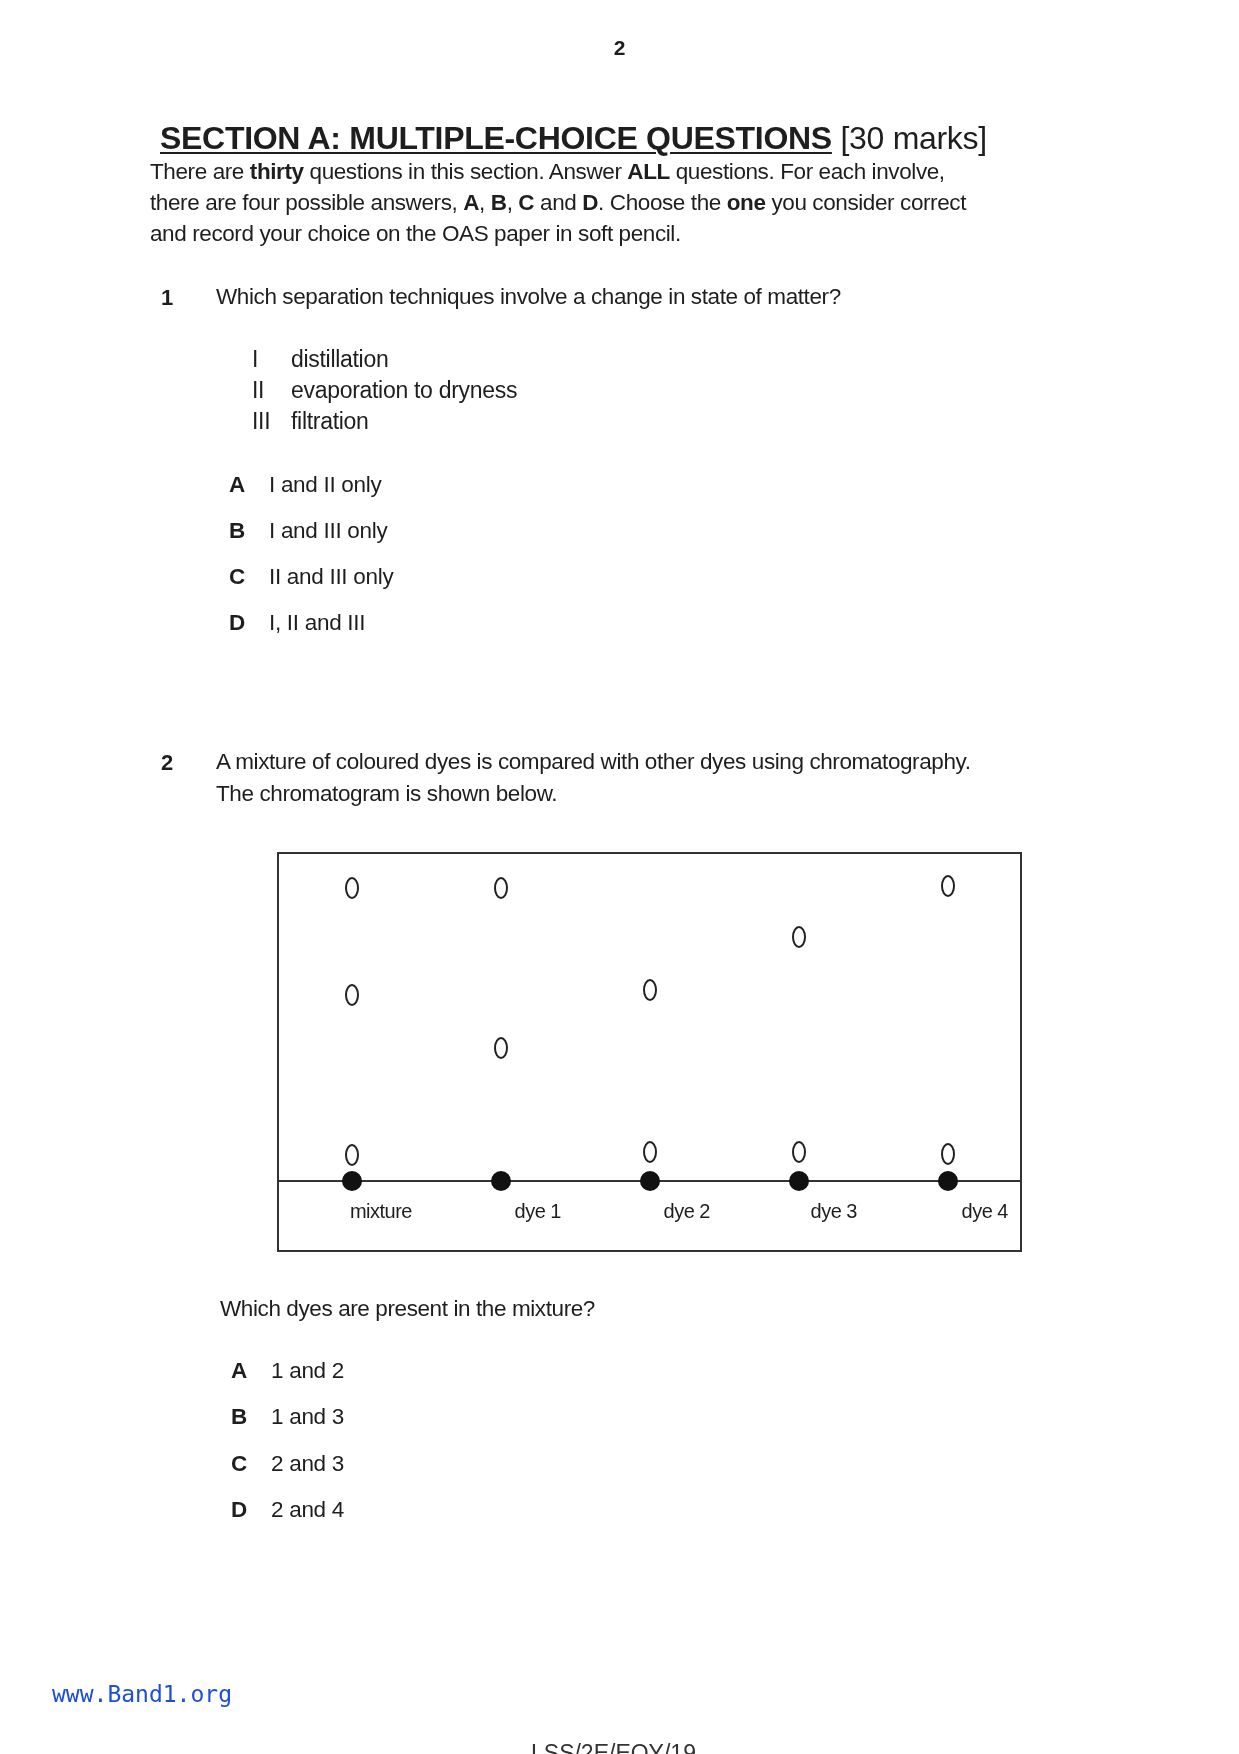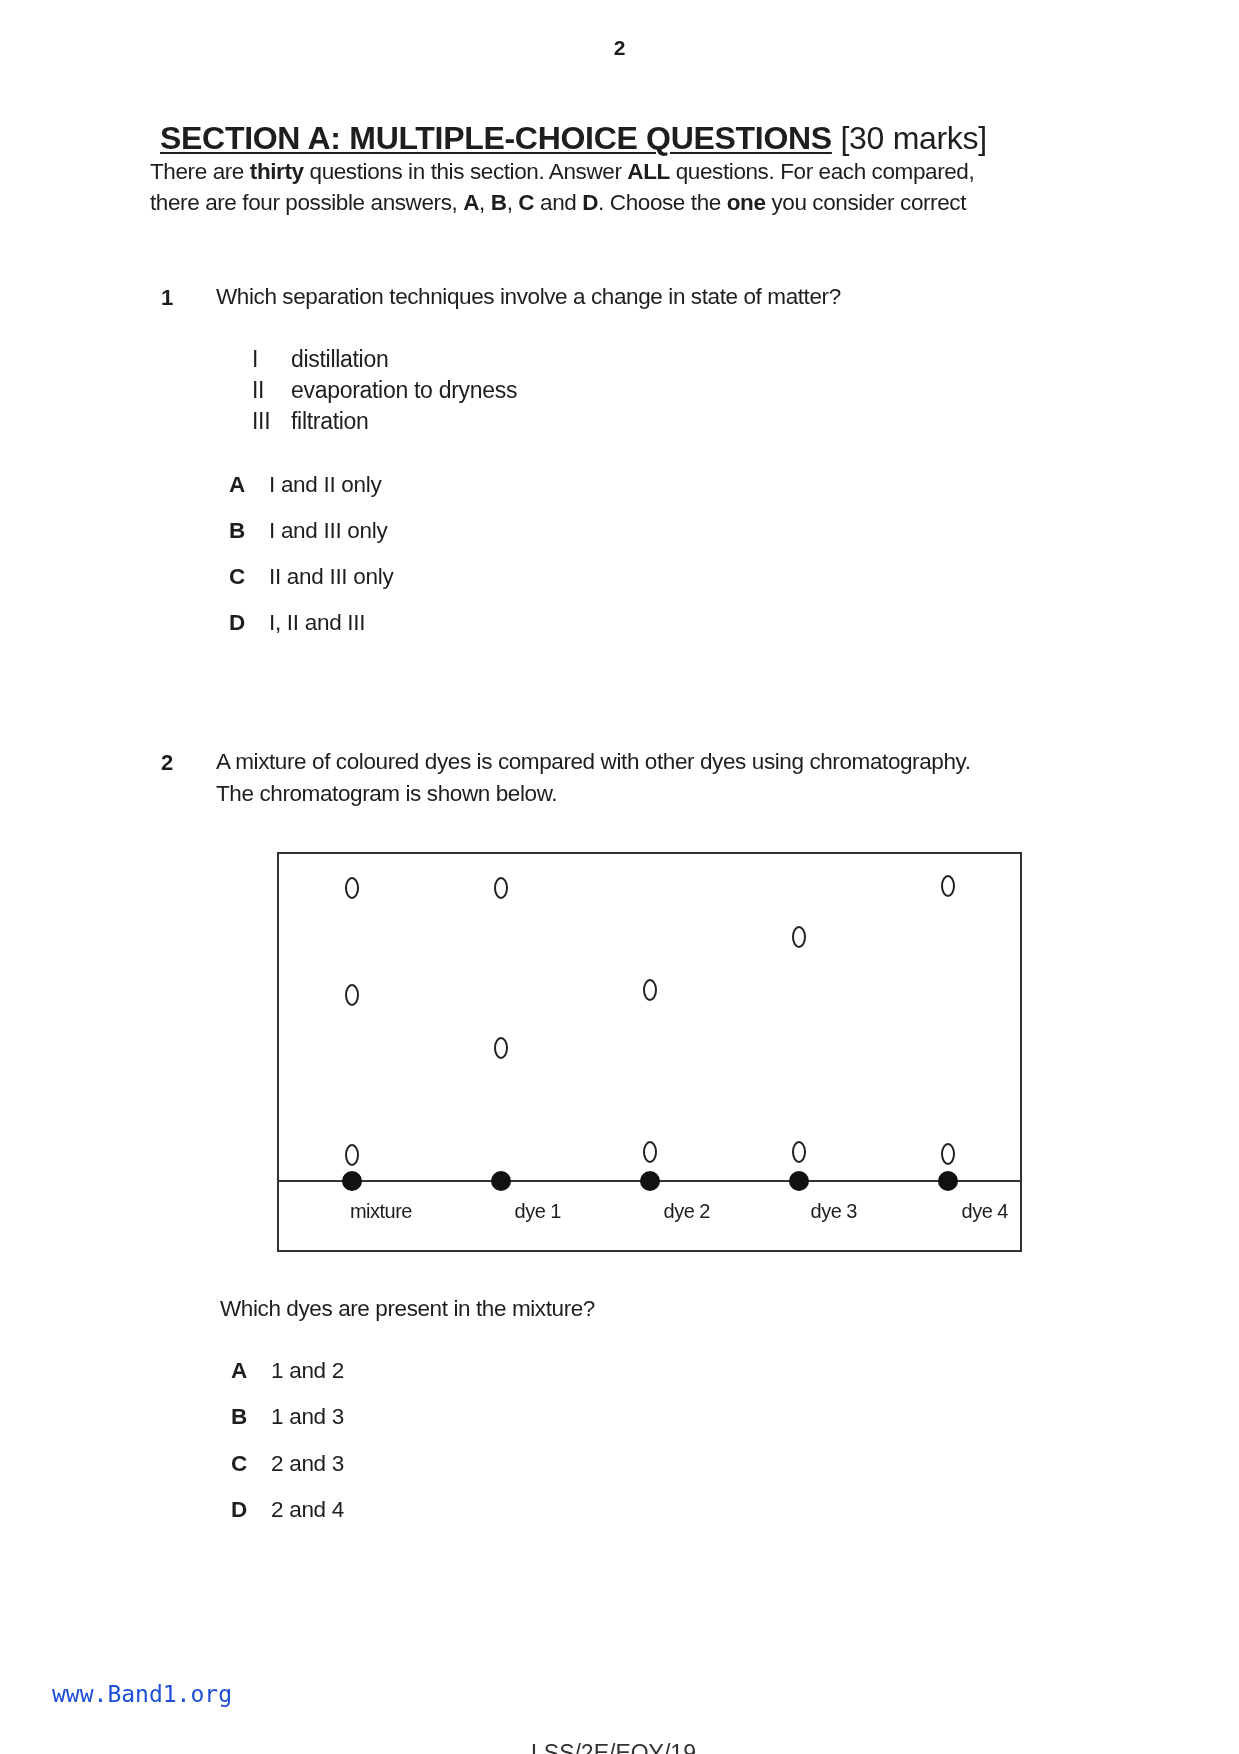--- a/index.html
+++ b/index.html
@@ -28,22 +28,23 @@
 <body>
 
 <div class="abs pgnum">2</div>
 
 <div class="abs sec-title">
   <span class="u">SECTION A: MULTIPLE-CHOICE QUESTIONS</span>
   <span>[30 marks]</span>
 </div>
 
 <div class="abs intro">
-  <div><span>There are </span><b>thirty</b><span> questions in this section. Answer </span><b>ALL</b><span> questions. For each compared,</span></div>
+  <div><span>There are </span><b>thirty</b><span> questions in this section. Answer </span><b>ALL</b><span> questions. For each involve,</span></div>
   <div><span>there are four possible answers, </span><b>A</b><span>, </span><b>B</b><span>, </span><b>C</b><span> and </span><b>D</b><span>. Choose the </span><b>one</b><span> you consider correct</span></div>
+  <div>and record your choice on the OAS paper in soft pencil.</div>
 </div>
 
 <div class="abs qnum" style="left:161px; top:285px;">1</div>
 <div class="abs qtext" style="left:216px; top:284px;">Which separation techniques involve a change in state of matter?</div>
 
 <div class="abs roman" style="left:252px; top:346px;">
   <div style="height:31px;"><span class="rn">I</span><span>distillation</span></div>
   <div style="height:31px;"><span class="rn">II</span><span>evaporation to dryness</span></div>
   <div style="height:31px;"><span class="rn">III</span><span>filtration</span></div>
 </div>

